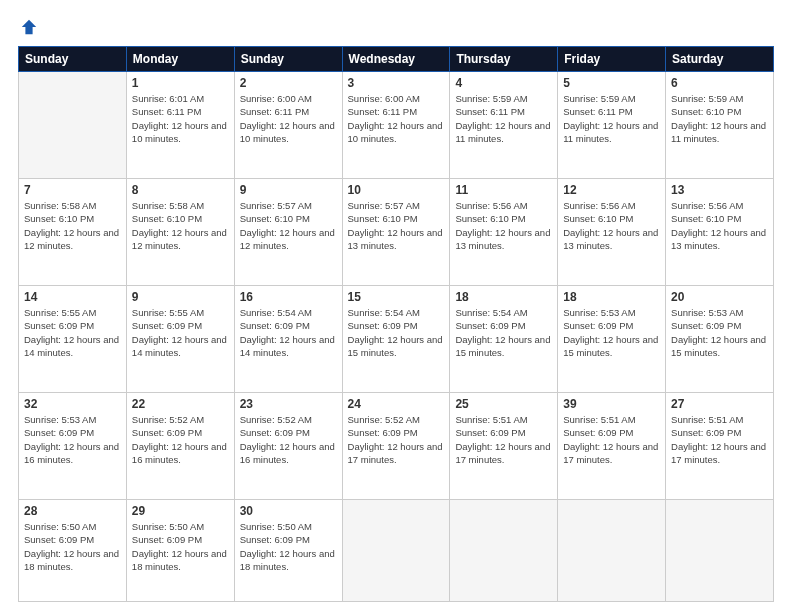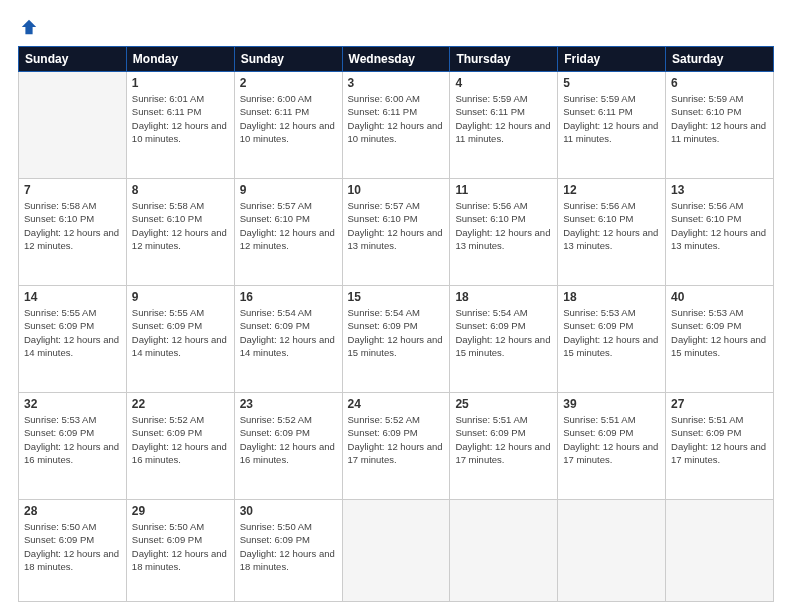--- a/index.html
+++ b/index.html
@@ -216,21 +216,21 @@
           </td>
           <td>
             <span class="day-num">18</span>
             <div class="day-info">Sunrise: 5:54 AM<br>Sunset: 6:09 PM<br>Daylight: 12 hours and 15 minutes.</div>
           </td>
           <td>
             <span class="day-num">18</span>
             <div class="day-info">Sunrise: 5:53 AM<br>Sunset: 6:09 PM<br>Daylight: 12 hours and 15 minutes.</div>
           </td>
           <td>
-            <span class="day-num">40</span>
+            <span class="day-num">20</span>
             <div class="day-info">Sunrise: 5:53 AM<br>Sunset: 6:09 PM<br>Daylight: 12 hours and 15 minutes.</div>
           </td>
         </tr>
         <tr>
           <td>
             <span class="day-num">32</span>
             <div class="day-info">Sunrise: 5:53 AM<br>Sunset: 6:09 PM<br>Daylight: 12 hours and 16 minutes.</div>
           </td>
           <td>
             <span class="day-num">22</span>

